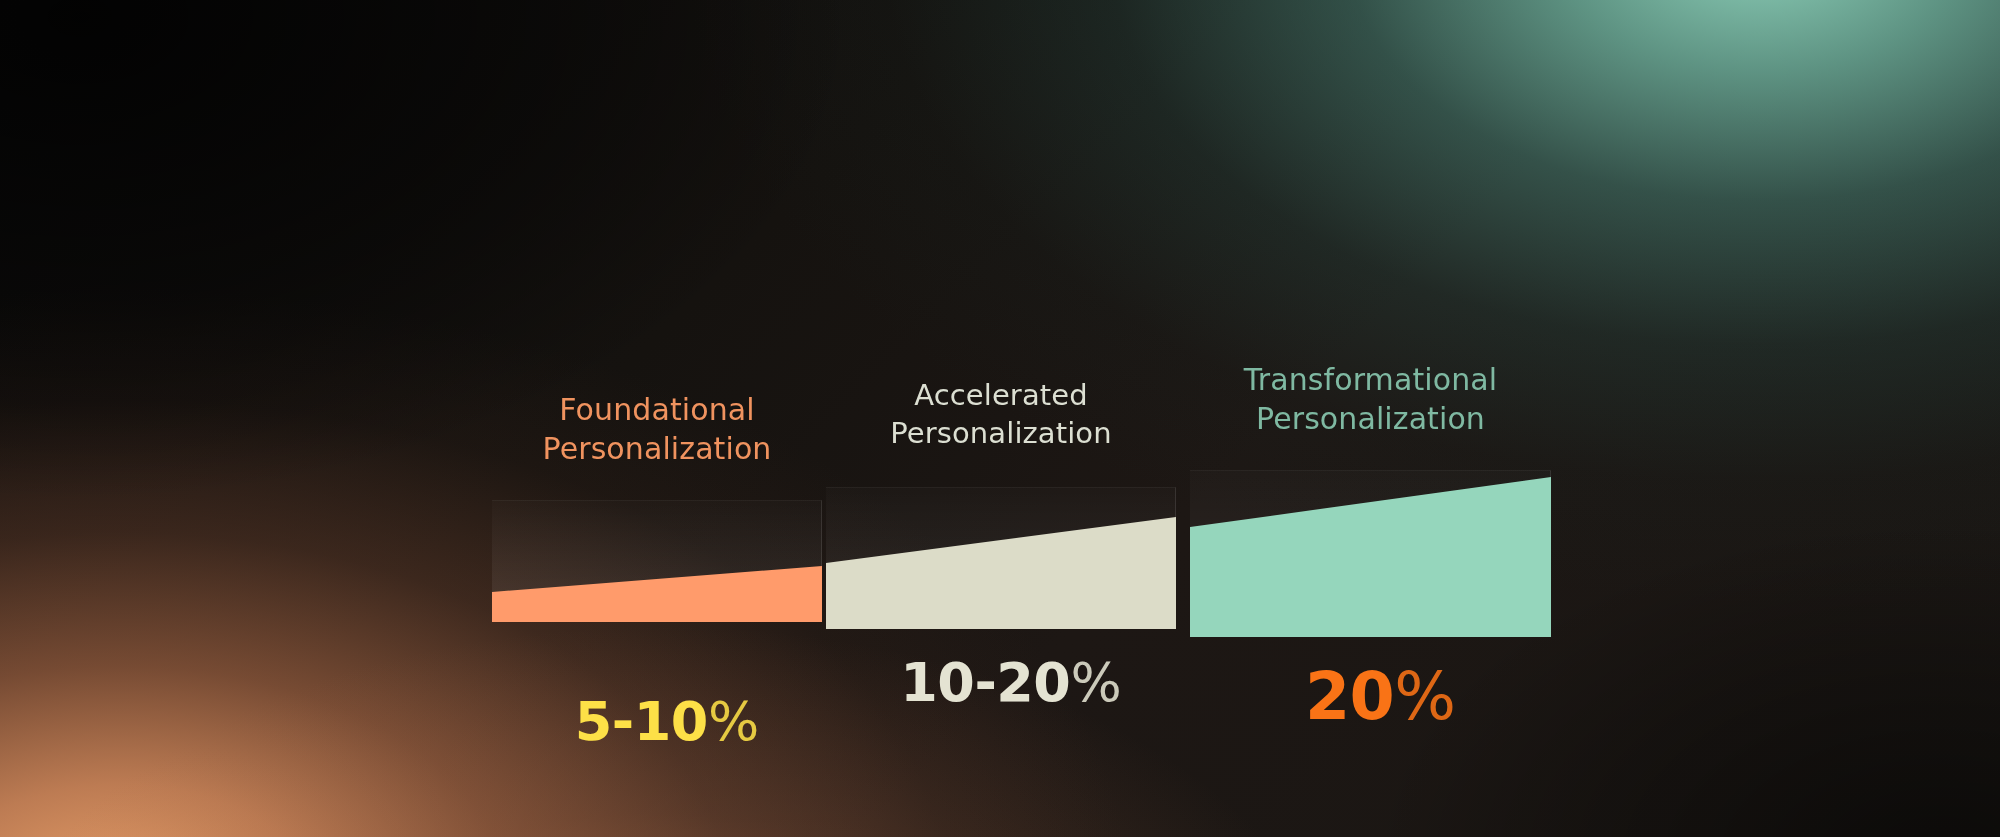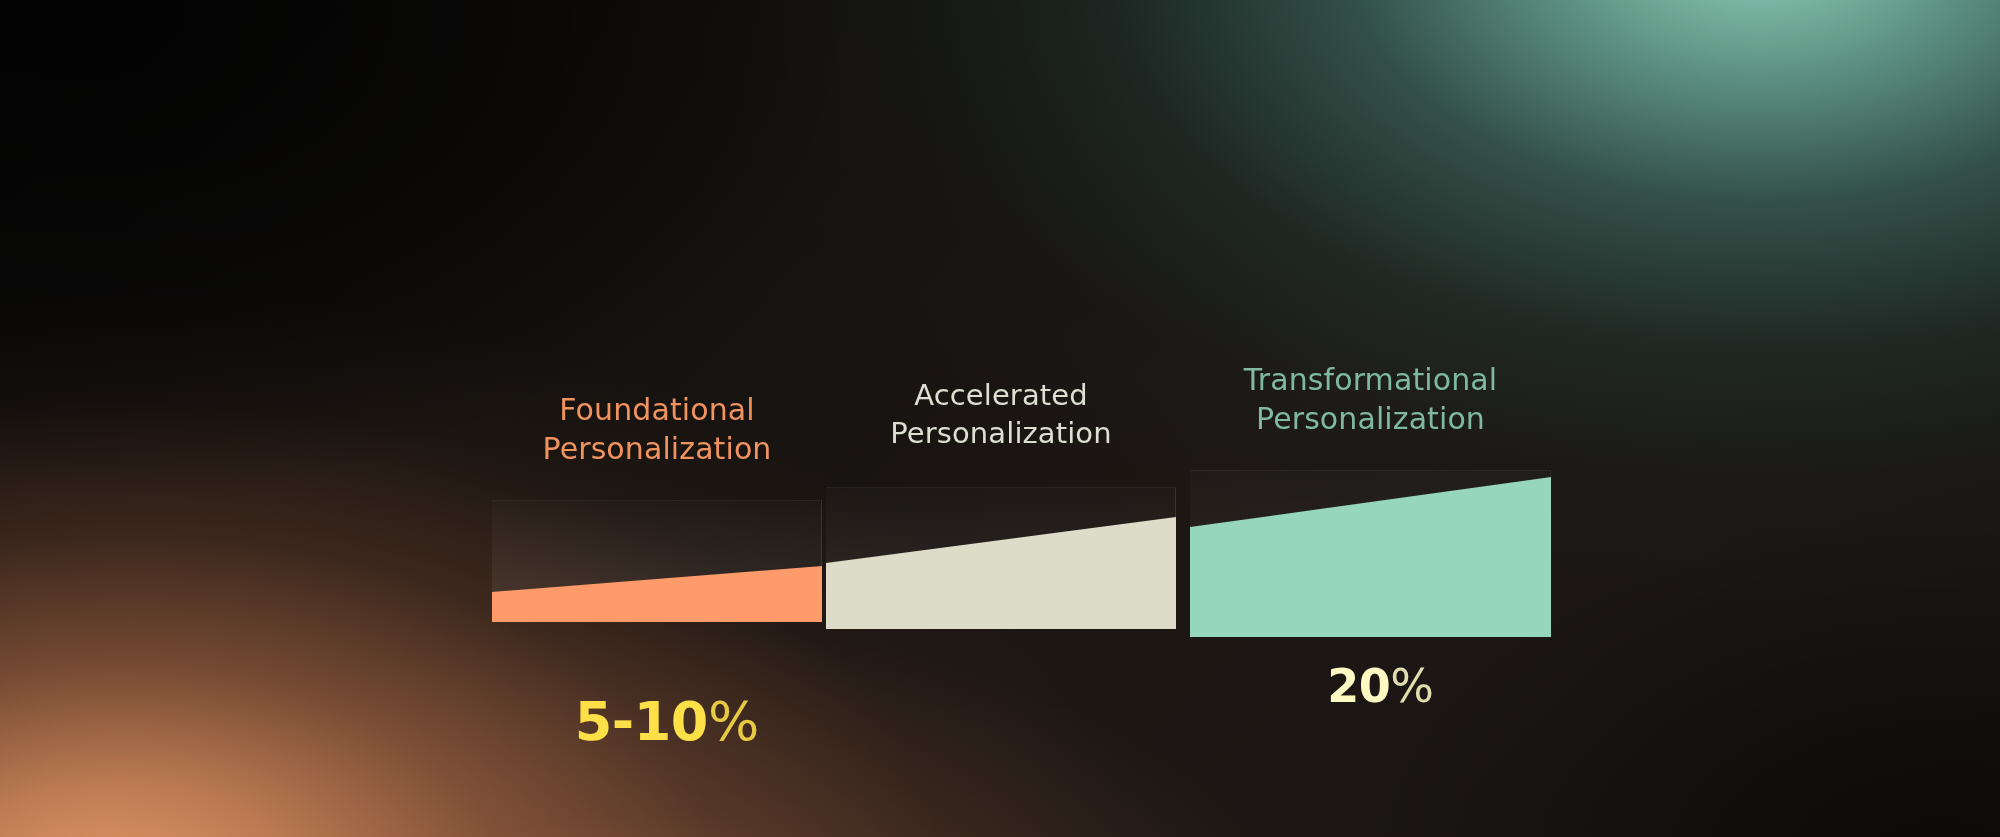--- a/index.html
+++ b/index.html
@@ -165,31 +165,32 @@
         <div class="ramp" style="height: 114px;">
           <svg viewBox="0 0 350 114" preserveAspectRatio="none">
             <polygon points="0,48 350,2 350,114 0,114" fill="#DCDCC8"></polygon>
           </svg>
         </div>
       </div>
       <div class="panel-label" style="left: 1001px; top: 377px; color: rgb(220, 223, 210); font-size: 29px;">
         <span class="lbl-line">Accelerated</span>
         <span class="lbl-line">Personalization</span>
       </div>
+      <div class="panel-value" style="left: 1011px; top: 651px; color: rgb(228, 227, 210); font-size: 54px;"><span>10-20</span><span class="pct">%</span></div>
       <div class="panel" style="left: 1190px; top: 470px; width: 361px; height: 167px;">
         <div class="panel-body">
           <div class="panel-tint"></div>
           <div class="panel-edge"></div>
         </div>
         <div class="ramp" style="height: 162px;">
           <svg viewBox="0 0 361 162" preserveAspectRatio="none">
             <polygon points="0,52 361,2 361,162 0,162" fill="#95D6BC"></polygon>
           </svg>
         </div>
       </div>
       <div class="panel-label" style="left: 1370.5px; top: 360px; color: rgb(127, 185, 162); font-size: 30px; text-align: center;">
         <span class="lbl-line">Transformational</span>
         <span class="lbl-line">Personalization</span>
       </div>
-      <div class="panel-value" style="left: 1380.5px; top: 659px; color: #fef9c3; font-size: 46px;"><span>20</span><span class="pct">%</span></div>
+      <div class="panel-value" style="left: 1380.5px; top: 659px; color: #f97316; font-size: 65px;"><span>20</span><span class="pct">%</span></div>
     </div>
 
 </div>
 
 </body></html>

